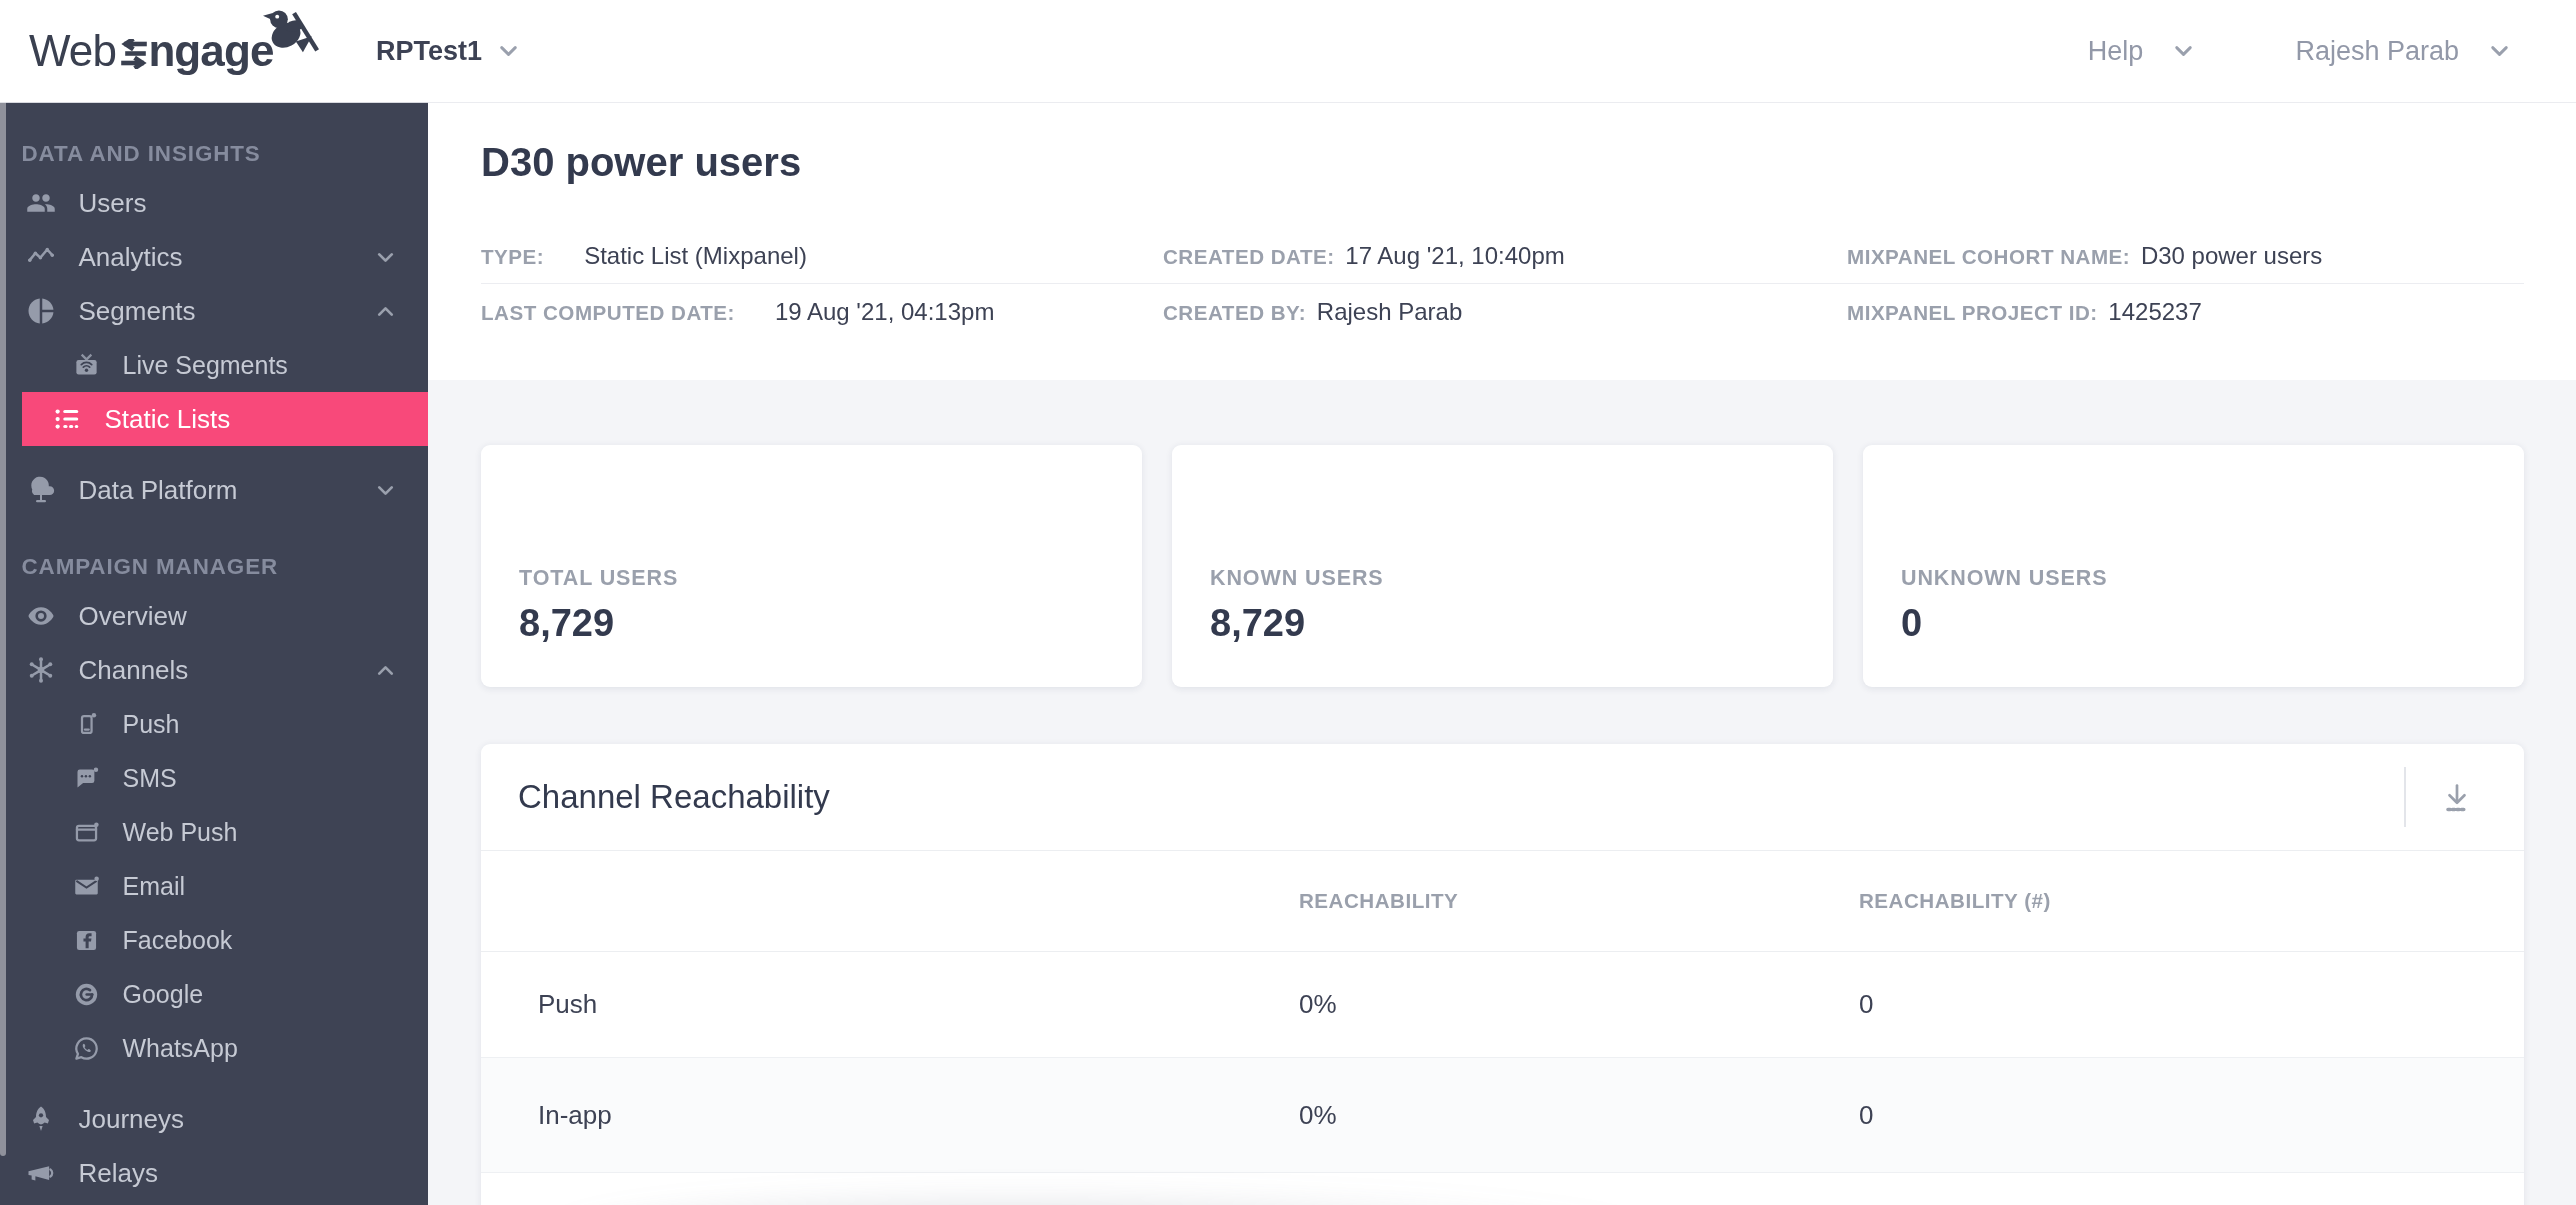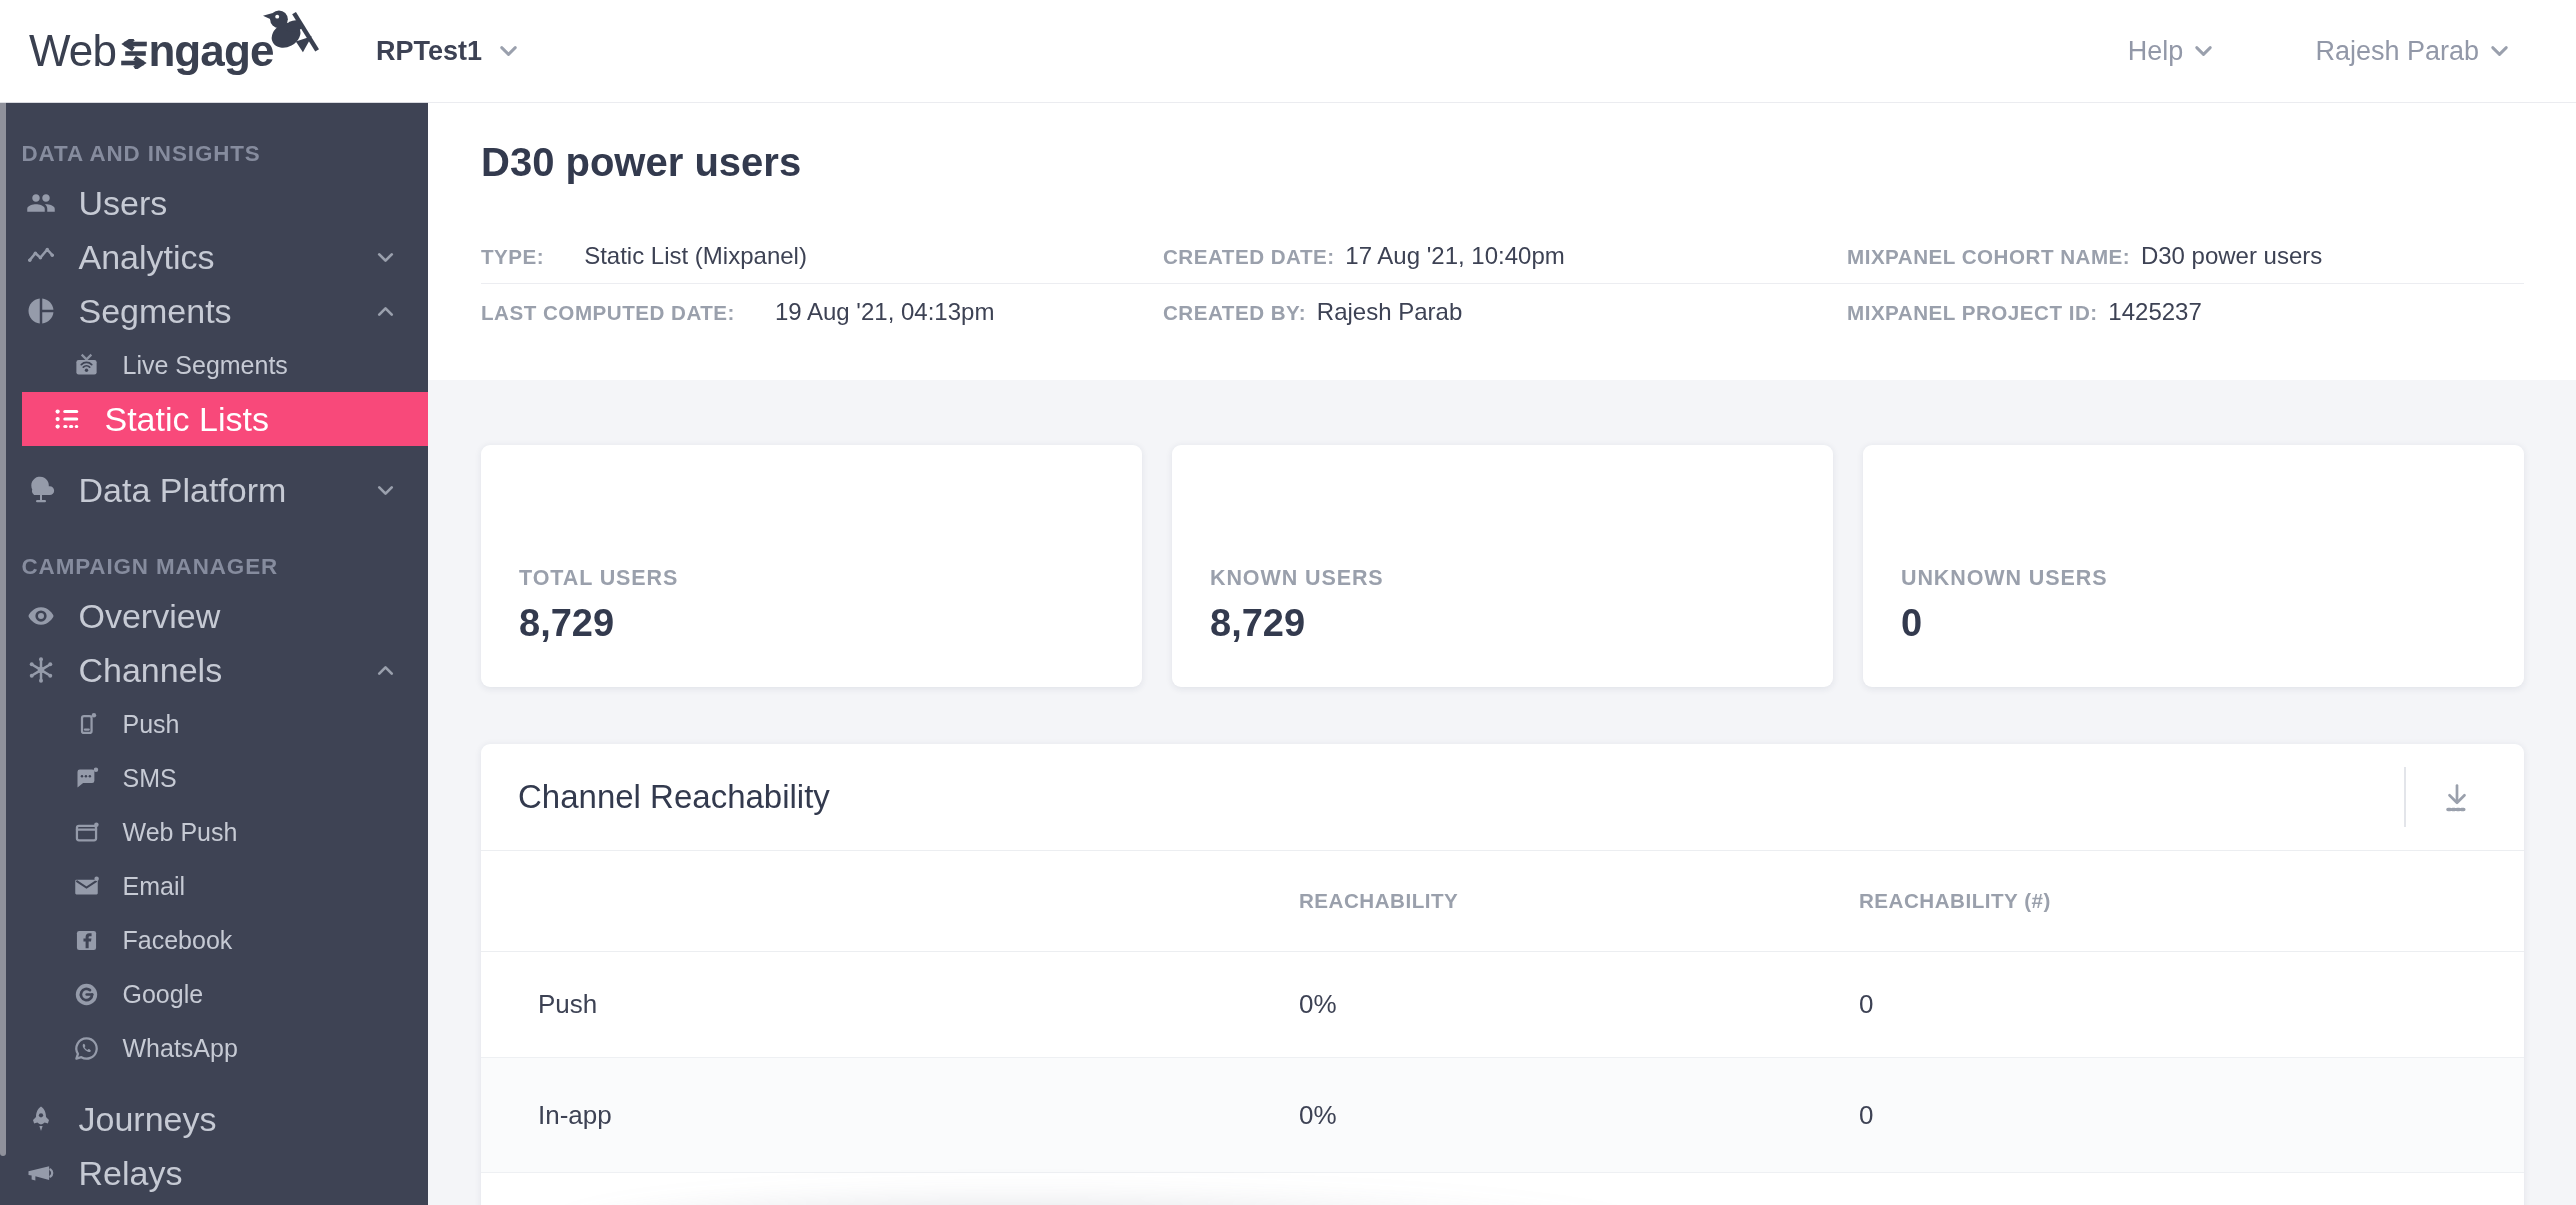--- a/index.html
+++ b/index.html
@@ -16,32 +16,32 @@
   .e-glyph { width:27px; height:30px; margin:0 1.8px 0 3.6px; position:relative; top:2.7px; }
   .bird { position:absolute; right:-47px; top:-19.7px; width:59px; height:55px; }
 
   .project { position:absolute; left:376px; top:50%; transform:translateY(-50%);
              display:flex; align-items:center; gap:12.5px; cursor:pointer; }
   .project-label { font-size:27px; font-weight:600; color:#3d4254; }
   .chev { width:27px; height:27px; stroke:#9aa0ad; stroke-width:2.6; fill:none;
           stroke-linecap:round; stroke-linejoin:round; }
   .topbar-right { position:absolute; right:63px; top:50%; transform:translateY(-50%);
                   display:flex; align-items:center; gap:98px; }
-  .tb-menu { display:flex; align-items:center; gap:7px; font-size:27px; color:#9298a8; cursor:pointer; }
+  .tb-menu { display:flex; align-items:center; gap:27px; font-size:27px; color:#9298a8; cursor:pointer; }
 
   
   .sidebar { position:absolute; left:0; top:102px; width:428px; bottom:0;
              background:#3e4354; z-index:10; }
   .scroll-thumb { position:absolute; left:0; top:0; width:6.3px; height:1054px;
                   background:rgba(255,255,255,.42); border-radius:0 0 4.5px 4.5px; }
   .nav { padding-top:29px; }
   .section-title { height:45px; line-height:45px; padding-left:21.5px; font-size:22.4px;
                    font-weight:700; letter-spacing:0.9px; color:#868c9e; }
   .section-title.second { margin-top:27px; }
-  .item { height:54px; display:flex; align-items:center; color:#c6cad4; font-size:34px; cursor:pointer; }
+  .item { height:54px; display:flex; align-items:center; color:#c6cad4; font-size:26px; cursor:pointer; }
   .item .icn { width:32px; height:32px; margin-left:25px; margin-right:21.5px; flex:0 0 32px;
                display:flex; align-items:center; justify-content:center; color:#959baa; }
   .item .icn svg { width:30px; height:30px; }
   .item.sub { font-size:25px; }
   .item.sub .icn { margin-left:72px; width:29px; flex-basis:29px; }
   .item.sub .icn svg { width:27px; height:27px; }
   .item .lbl { flex:1; }
   .item .chev { margin-right:30px; width:25px; height:25px; }
   .item.mt { margin-top:17px; }
   .item.active { background:#f8497a; margin-left:22px; color:#ffffff; }

